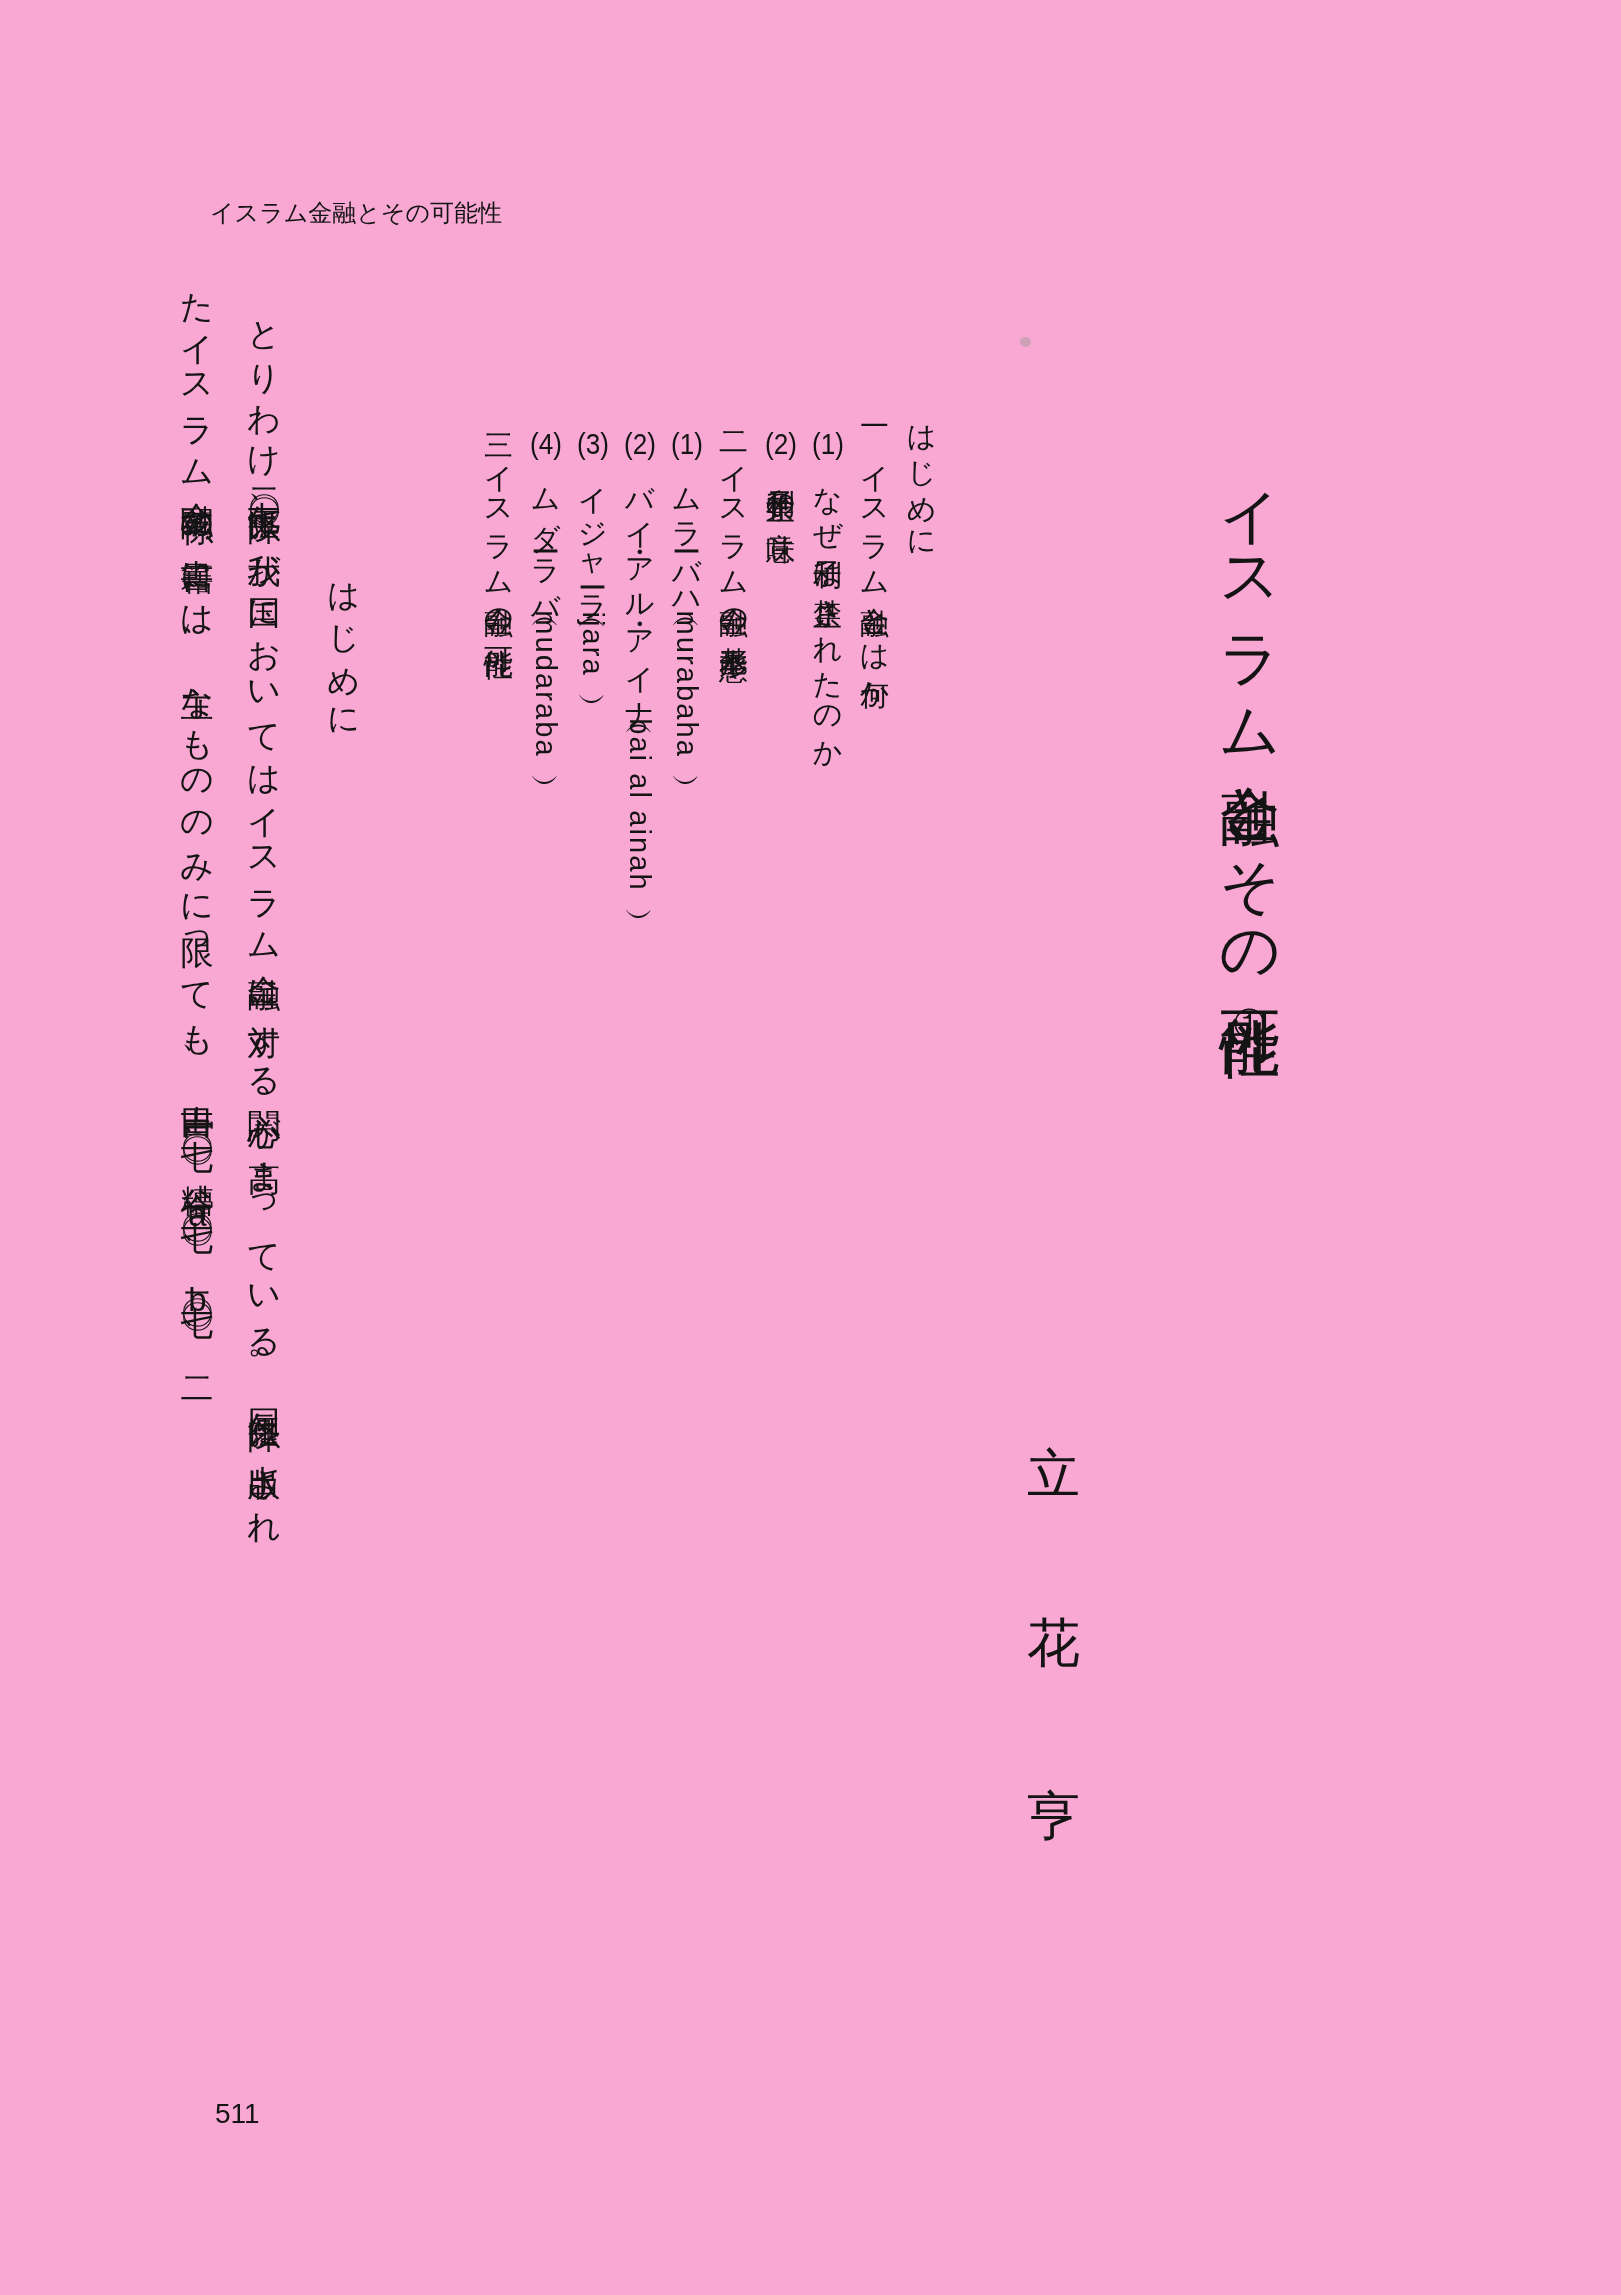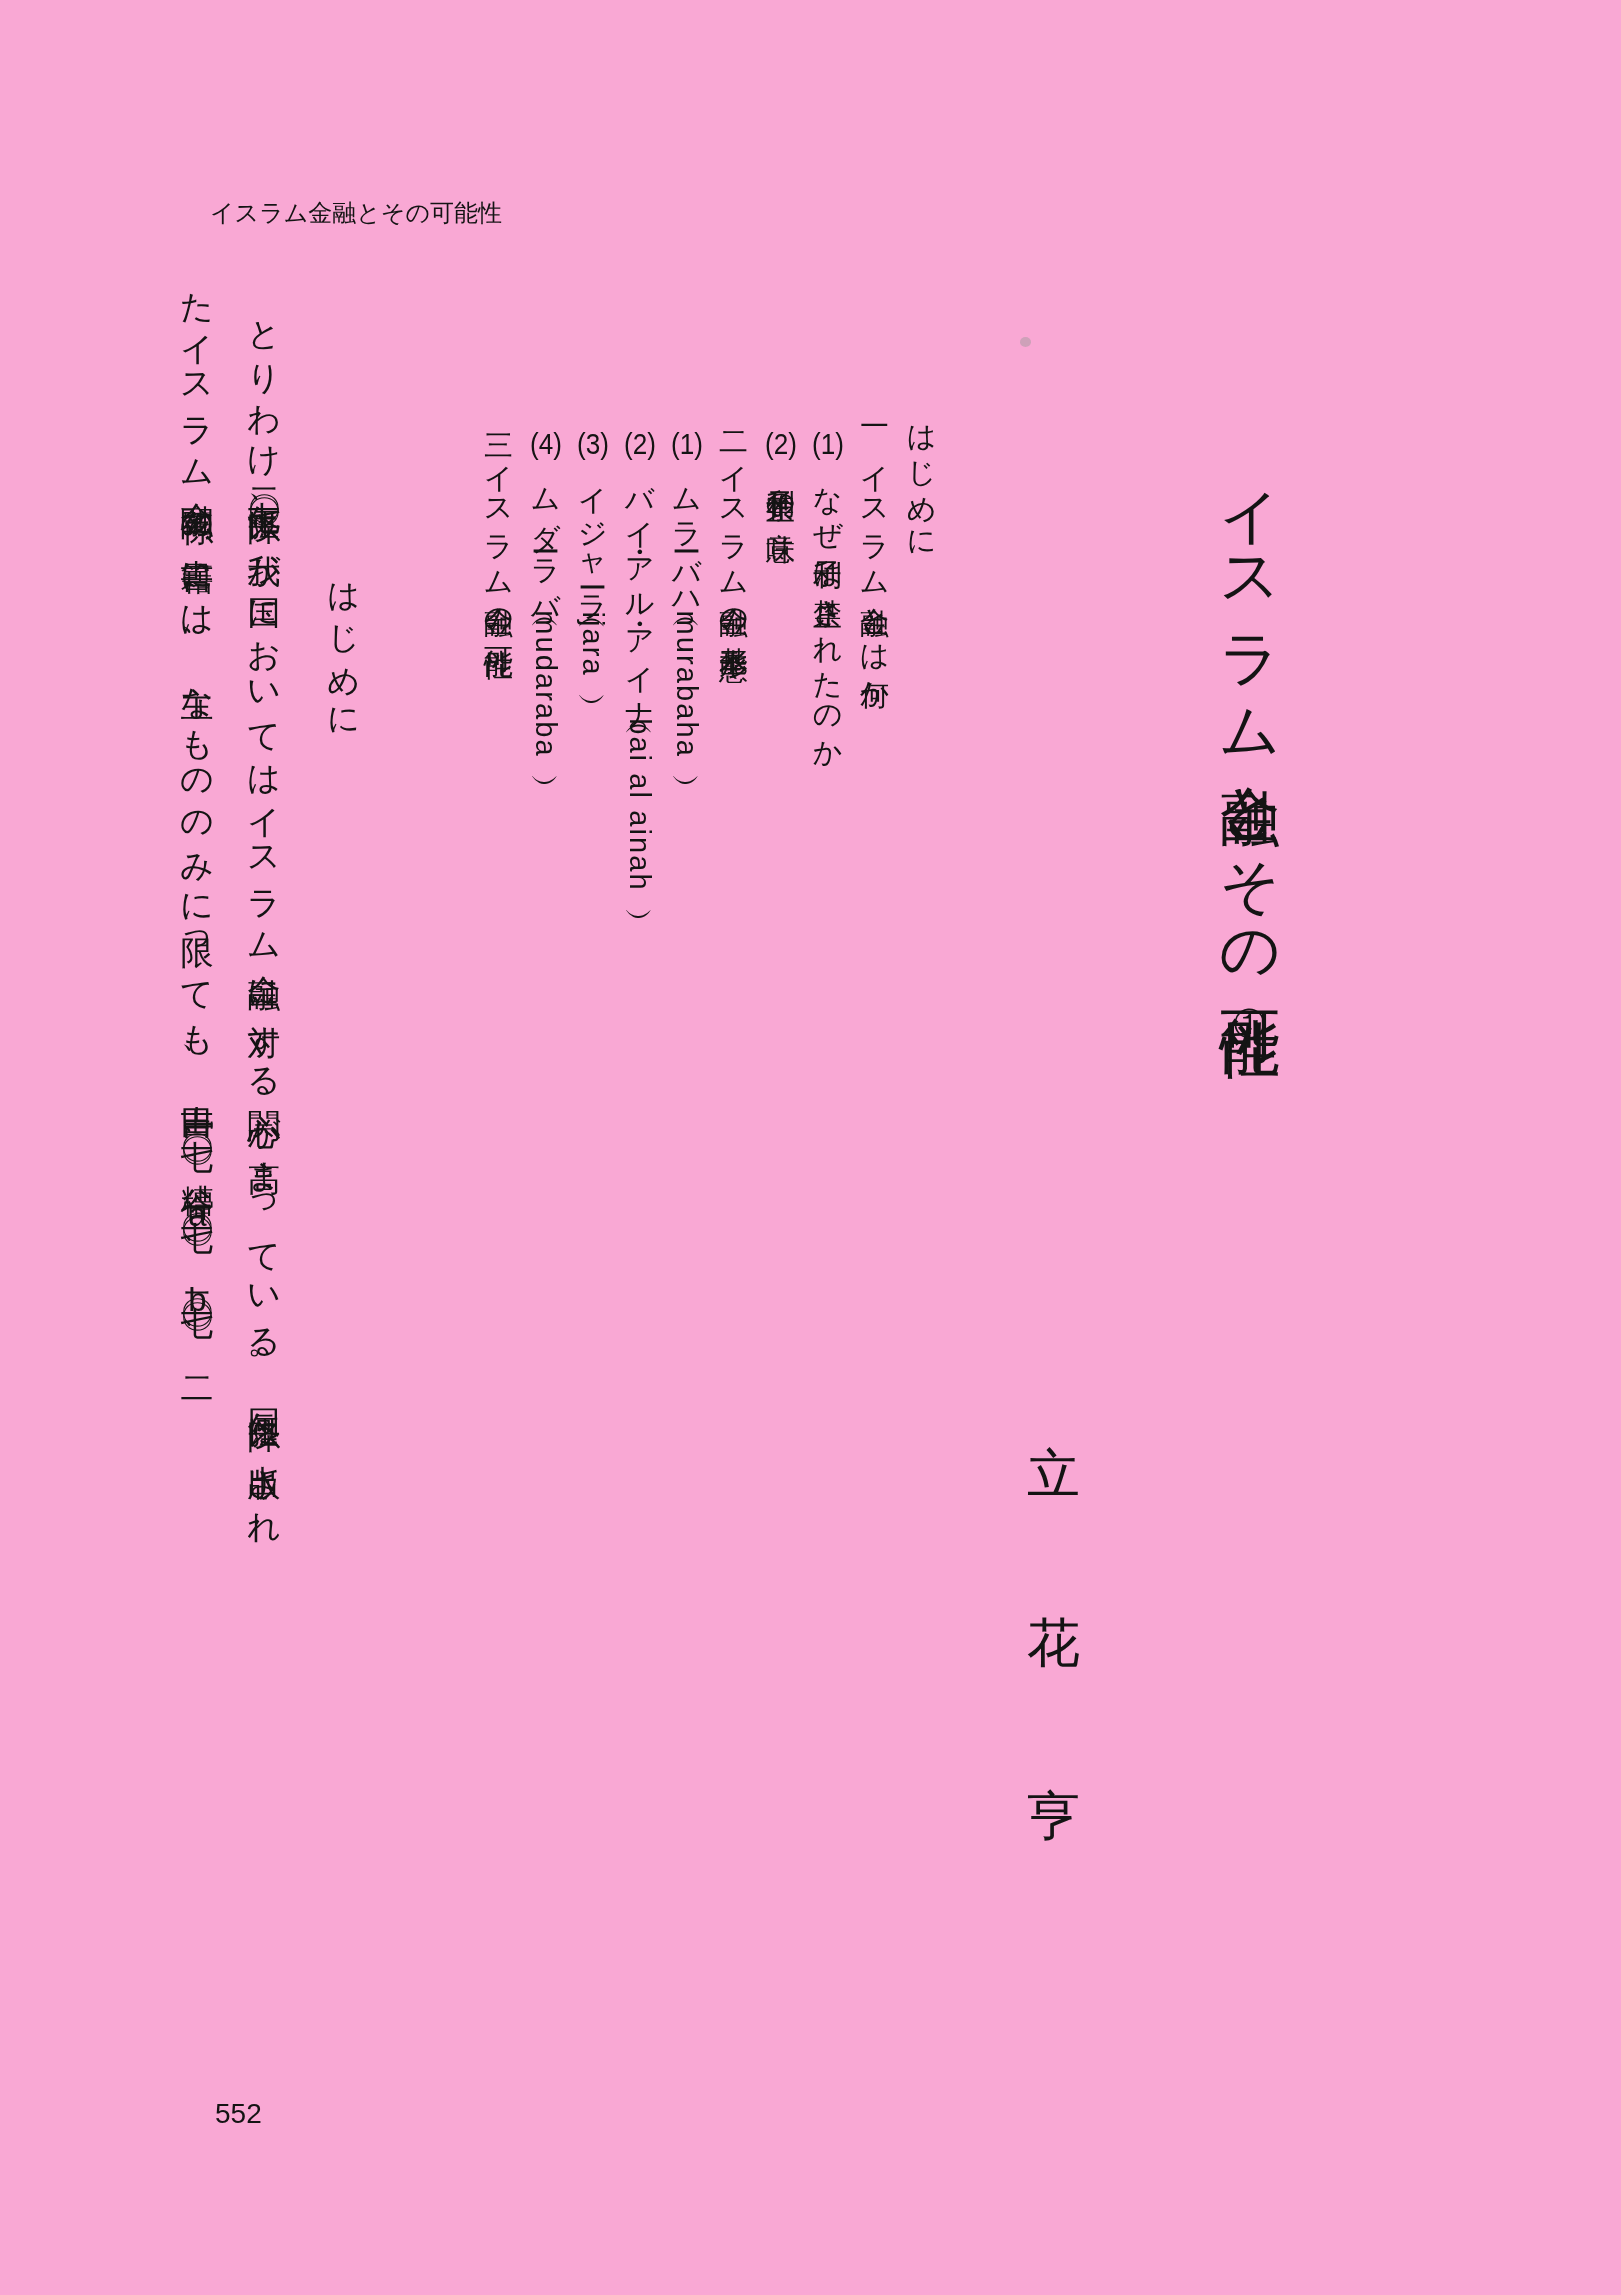--- a/index.html
+++ b/index.html
@@ -142,16 +142,16 @@
     <div class="toc-line lvl1"><span>三　イスラム金融の可能性</span></div>
   </div>
 
   <div class="section-heading v">はじめに</div>
 
   <div class="body-block v">
     <div class="bline indent"><span>とりわけ二〇〇七年以降、我が国においてはイスラム金融に対する関心が高まっている。同年以降に出版され</span></div>
     <div class="bline"><span>たイスラム金融関係の書籍には、主なもののみに限っても、吉田 ［二〇〇七］、糟谷 ［二〇〇七</span><span class="up">a</span><span>、二〇〇七</span><span class="up">b</span><span>、二</span></div>
   </div>
 
-  <div class="page-number">552</div>
+  <div class="page-number">511</div>
 
 </div>
 
 
 </body></html>

